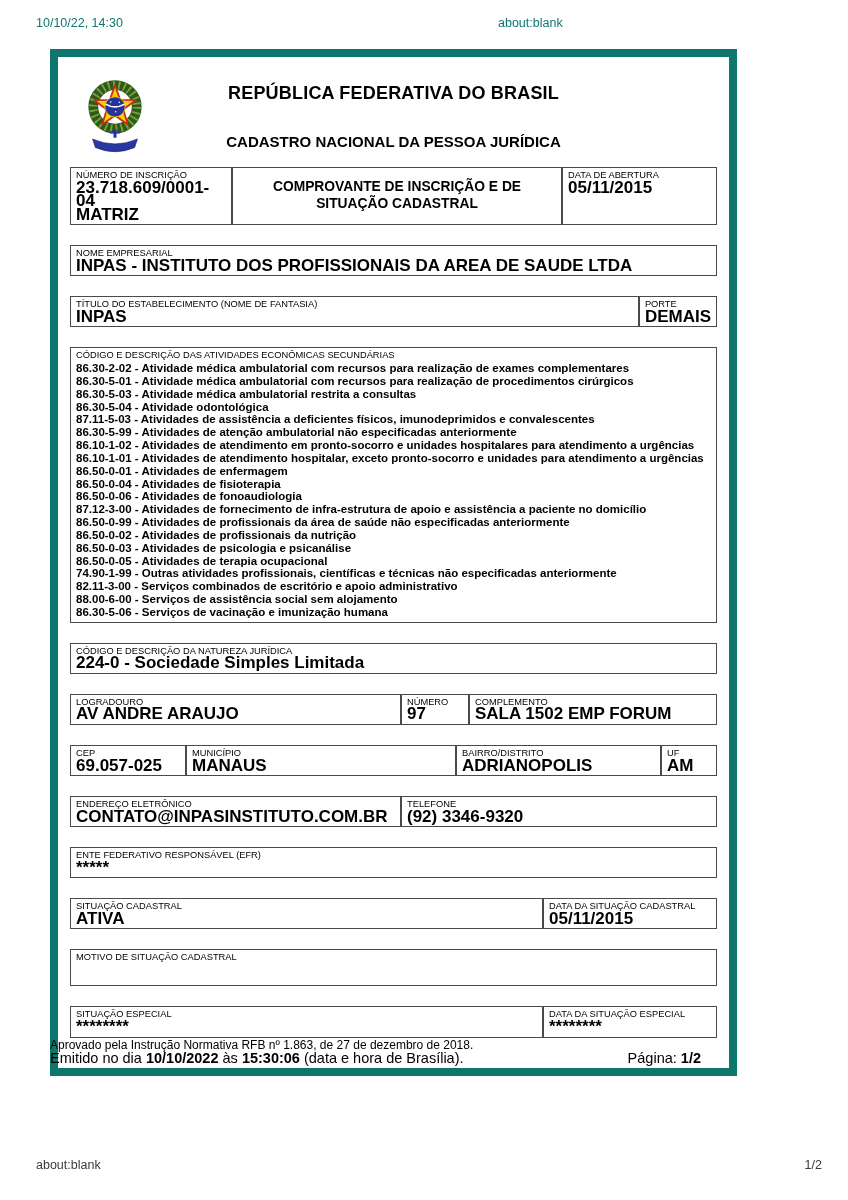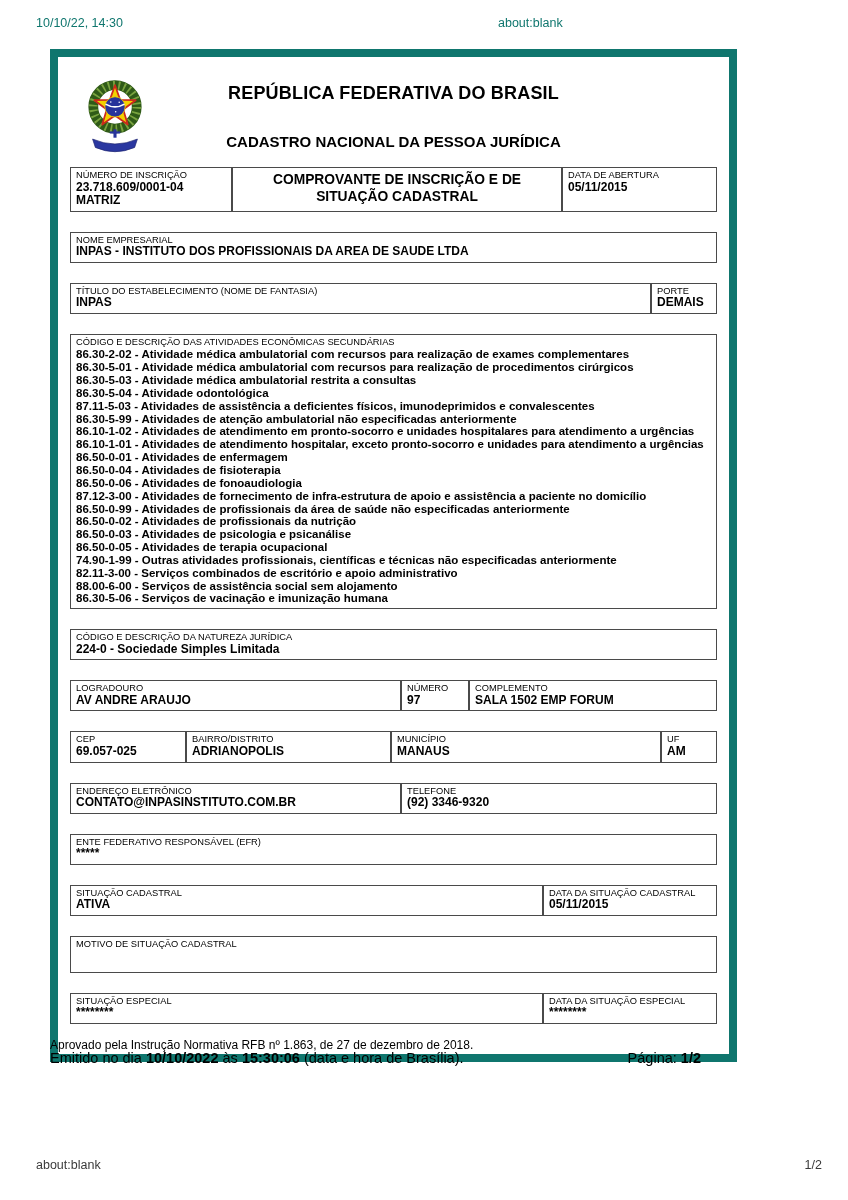--- a/index.html
+++ b/index.html
@@ -28,21 +28,21 @@
   .doc-head { position:relative; height:110px; }
   .emblem { position:absolute; left:10px; top:14px; width:70px; height:90px; }
   .titles { text-align:center; padding-top:26px; }
   .t1 { font-size:18px; font-weight:bold; letter-spacing:.2px; }
   .t2 { font-size:15px; font-weight:bold; margin-top:29px; }
 
   .row { display:flex; gap:0; margin-bottom:20px; }
   .box { border:1px solid #4a4a4a; padding:2px 5px 3px; min-height:30px; background:#fff; }
   .grow { flex:1 1 auto; min-width:0; }
   .lbl { font-size:9.3px; line-height:10.5px; white-space:nowrap; }
-  .val { font-size:12px; font-weight:bold; line-height:13.6px; }
+  .val { font-size:17px; font-weight:bold; line-height:13.6px; }
 
   
   .row-inscricao .box { min-height:41px; }
   .w-num { flex:0 0 162px; }
   .comprovante { flex:1 1 auto; display:flex; align-items:center; justify-content:center; }
   .comp-title { font-size:13.8px; font-weight:bold; line-height:16.5px; text-align:center; padding:0 10px; }
   .w-abertura { flex:0 0 155px; }
 
   .w-porte { flex:0 0 66px; }
   .w-logradouro { flex:0 0 331px; }
@@ -180,27 +180,27 @@
       <div class="lbl">COMPLEMENTO</div>
       <div class="val">SALA 1502 EMP FORUM</div>
     </div>
   </div>
 
   <div class="row">
     <div class="box w-cep">
       <div class="lbl">CEP</div>
       <div class="val">69.057-025</div>
     </div>
+    <div class="box grow">
+      <div class="lbl">MUNICÍPIO</div>
+      <div class="val">MANAUS</div>
+    </div>
     <div class="box w-bairro">
       <div class="lbl">BAIRRO/DISTRITO</div>
       <div class="val">ADRIANOPOLIS</div>
-    </div>
-    <div class="box grow">
-      <div class="lbl">MUNICÍPIO</div>
-      <div class="val">MANAUS</div>
     </div>
     <div class="box w-uf">
       <div class="lbl">UF</div>
       <div class="val">AM</div>
     </div>
   </div>
 
   <div class="row">
     <div class="box w-email">
       <div class="lbl">ENDEREÇO ELETRÔNICO</div>

